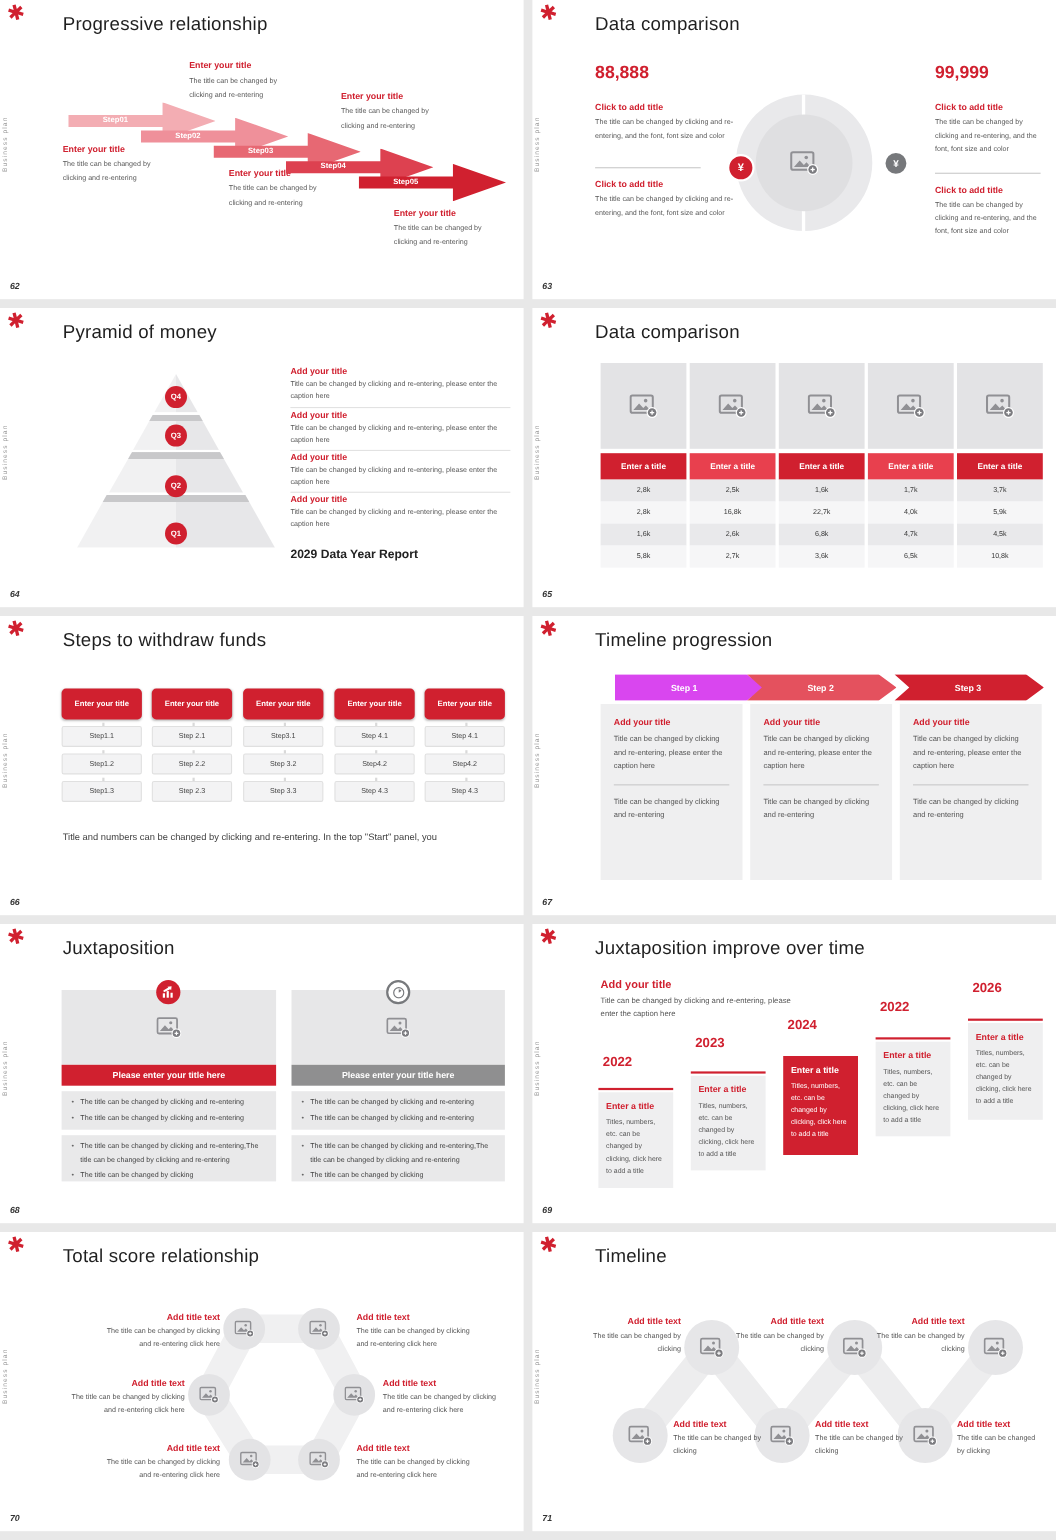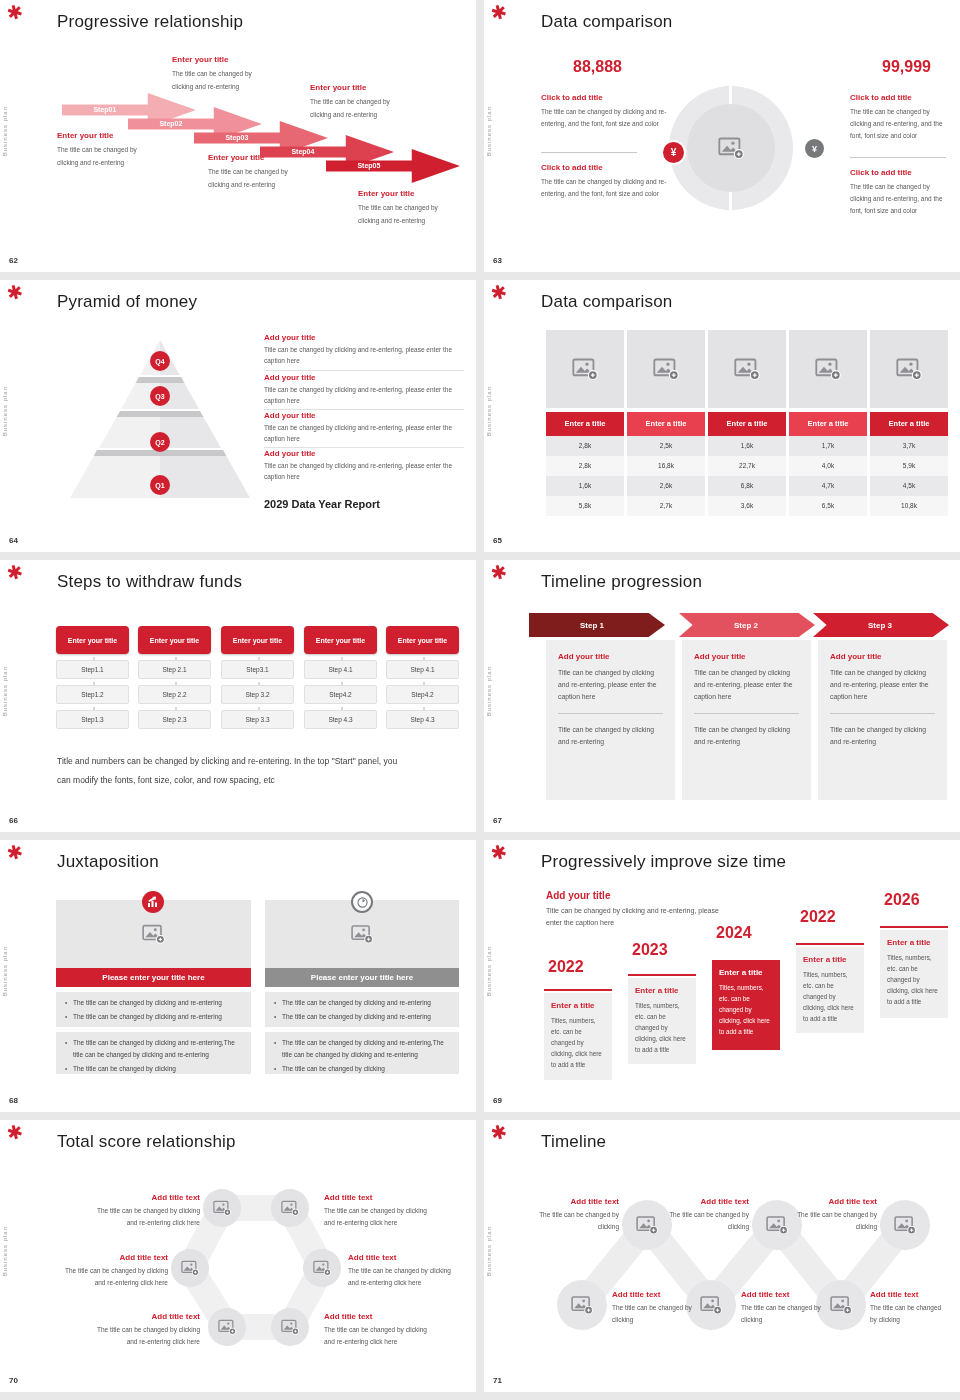--- a/index.html
+++ b/index.html
@@ -2,31 +2,31 @@
 <html><head>
 <meta charset="utf-8">
 <style>
   html,body{margin:0;padding:0;}
   body{width:960px;height:1400px;background:#e8e8e8;position:relative;overflow:hidden;
        font-family:"Liberation Sans","DejaVu Sans",sans-serif;}
   .slide{position:absolute;width:476px;height:272px;background:#fff;}
   .abs{position:absolute;}
   .logo{position:absolute;left:7px;top:2px;font-size:19px;color:#d0202f;transform:rotate(-14deg);line-height:22px;}
   .side{position:absolute;left:2px;top:106px;font-size:6px;color:#9a9a9a;writing-mode:vertical-rl;transform:rotate(180deg);letter-spacing:1px;}
-  .pagenum{position:absolute;left:9px;bottom:7px;font-size:8px;font-weight:bold;color:#333;}
+  .pagenum{position:absolute;left:9px;bottom:7px;font-size:8px;font-weight:bold;color:#333;font-style:italic;}
   .stitle{position:absolute;left:57px;top:12px;font-size:17px;color:#1f1f1f;letter-spacing:.2px;}
   .cap .cap-t{font-size:8px;font-weight:bold;color:#d0202f;margin-bottom:3px;}
   .cap .cap-b{font-size:6.5px;line-height:13px;color:#595959;}
   
   .arr{position:absolute;width:134px;height:34px;
        clip-path:polygon(0 34%,64% 34%,64% 0,100% 50%,64% 100%,64% 66%,0 66%);}
   .arr span{position:absolute;left:0;top:34%;width:64%;height:32%;display:flex;align-items:center;justify-content:center;
        color:#fff;font-size:7px;font-weight:bold;}
   
-  .big-num{font-size:16px;font-weight:bold;color:#d0202f;margin-left:32px;}
+  .big-num{font-size:16px;font-weight:bold;color:#d0202f;}
   .s63-item-t{font-size:8px;font-weight:bold;color:#d0202f;margin-bottom:4px;}
   .s63-item-b{font-size:6.5px;line-height:12px;color:#595959;}
   .hr{position:absolute;height:1px;background:#c9c9c9;}
   
   .pyr-band{position:absolute;background:linear-gradient(180deg,#c8c8ca 0 6px,rgba(0,0,0,0) 6px),
             linear-gradient(90deg,#f1f1f2 0 50%,#e7e7e9 50%);}
   .pyr-b1{background:linear-gradient(90deg,#f1f1f2 0 50%,#e7e7e9 50%);}
   .qdot{position:absolute;width:20px;height:20px;border-radius:50%;background:#d0202f;color:#fff;
         font-size:7px;font-weight:bold;display:flex;align-items:center;justify-content:center;}
   .p-item-t{font-size:8px;font-weight:bold;color:#d0202f;margin-bottom:2px;}
@@ -52,21 +52,21 @@
   .pan67 .b{font-size:6.8px;line-height:12px;color:#555;}
   .pan67 .dv{height:1px;background:#c9c9c9;margin:10px 0;}
   
   .bar68{position:absolute;top:128px;height:19px;color:#fff;font-size:8px;font-weight:bold;text-align:center;line-height:19px;}
   .blist{position:absolute;background:#e9e9ea;box-sizing:border-box;padding:5px 9px;}
   .bul{display:flex;font-size:6.5px;color:#444;line-height:12px;}
   .bul .dot{width:8px;color:#666;}
   .bul .tx{flex:1;}
   .iconcirc{position:absolute;border-radius:50%;display:flex;align-items:center;justify-content:center;}
   
-  .yr{position:absolute;font-size:16px;font-weight:bold;color:#d0202f;}
+  .yr{position:absolute;font-size:12px;font-weight:bold;color:#d0202f;}
   .yline{position:absolute;width:68px;height:2px;background:#d0202f;}
   .ybox{position:absolute;width:68px;background:#efeff0;box-sizing:border-box;padding:8px 7px;}
   .ybox .t{font-size:8px;font-weight:bold;color:#d0202f;margin-bottom:5px;}
   .ybox .b{font-size:6.3px;line-height:11px;color:#555;}
   .ybox.red{background:#d0202f;}
   .ybox.red .t,.ybox.red .b{color:#fff;}
   
   .gcirc{position:absolute;border-radius:50%;background:#e3e3e5;display:flex;align-items:center;justify-content:center;}
   .lbl .t{font-size:8px;font-weight:bold;color:#d0202f;margin-bottom:3px;}
   .lbl .b{font-size:6.5px;line-height:11.5px;color:#555;}
@@ -321,31 +321,30 @@
   <div class="box66" style="left:221px;top:150px">Step 3.3</div>
   <div class="box66" style="left:304px;top:100px">Step 4.1</div>
   <div class="box66" style="left:304px;top:125px">Step4.2</div>
   <div class="box66" style="left:304px;top:150px">Step 4.3</div>
   <div class="box66" style="left:386px;top:100px">Step 4.1</div>
   <div class="box66" style="left:386px;top:125px">Step4.2</div>
   <div class="box66" style="left:386px;top:150px">Step 4.3</div>
 
   <div class="note66">
     <div>Title and numbers can be changed by clicking and re-entering. In the top "Start" panel, you</div>
-    <div>can modify the fonts, font size, color, and row spacing, etc</div>
   </div>
 </section>
 
 <section class="slide" style="left:484px;top:560px">
   <div class="logo">✱</div>
   <div class="side">Business plan</div>
   <div class="stitle">Timeline progression</div>
   <div class="pagenum">67</div>
 
-  <div class="ban ban-first" style="left:45px;background:#7f1d1d">Step 1</div>
+  <div class="ban ban-first" style="left:75px;background:#d946ef">Step 1</div>
   <div class="ban ban-next" style="left:195px;background:#e4515e">Step 2</div>
   <div class="ban ban-next" style="left:329px;background:#d0202f">Step 3</div>
 
   <div class="pan67" style="left:62px">
     <div class="t">Add your title</div>
     <div class="b">Title can be changed by clicking and re-entering, please enter the caption here</div>
     <div class="dv"></div>
     <div class="b">Title can be changed by clicking and re-entering</div>
   </div>
   <div class="pan67" style="left:198px">
@@ -445,21 +444,21 @@
     <div class="bul" style="margin-top:2px">
         <span class="dot">•</span>
         <span class="tx">The title can be changed by clicking</span>
       </div>
   </div>
 </section>
 
 <section class="slide" style="left:484px;top:840px">
   <div class="logo">✱</div>
   <div class="side">Business plan</div>
-  <div class="stitle">Progressively improve size time</div>
+  <div class="stitle">Juxtaposition improve over time</div>
   <div class="pagenum">69</div>
 
   <div class="abs" style="left:62px;top:50px;width:180px">
     <div style="font-size:10px;font-weight:bold;color:#d0202f;margin-bottom:4px">Add your title</div>
     <div style="font-size:7px;line-height:12px;color:#555">Title can be changed by clicking and re-entering, please enter the caption here</div>
   </div>
 
   <div class="yr" style="left:64px;top:118px">2022</div>
   <div class="yline" style="left:60px;top:149px"></div>
   <div class="ybox" style="left:60px;top:153px;height:87px">

